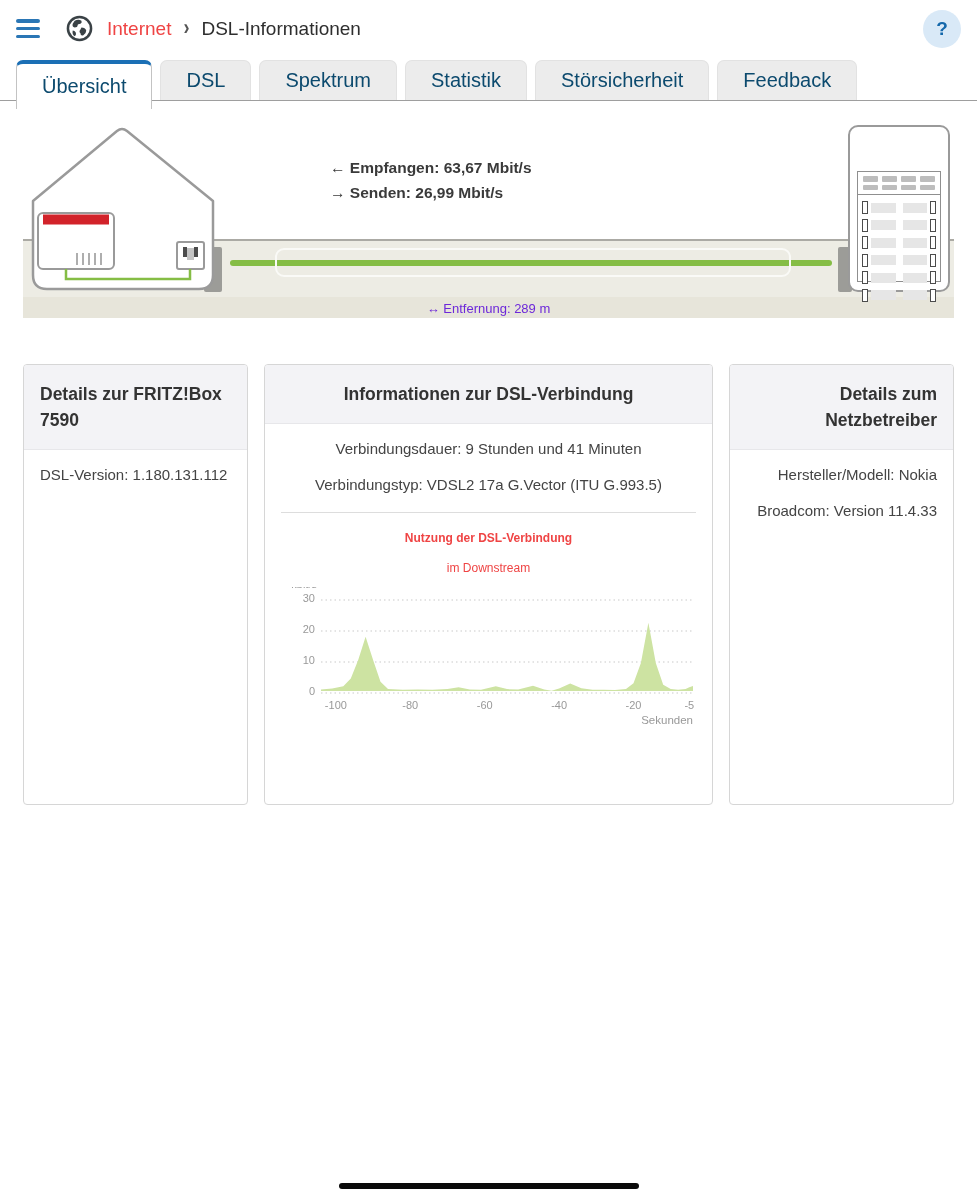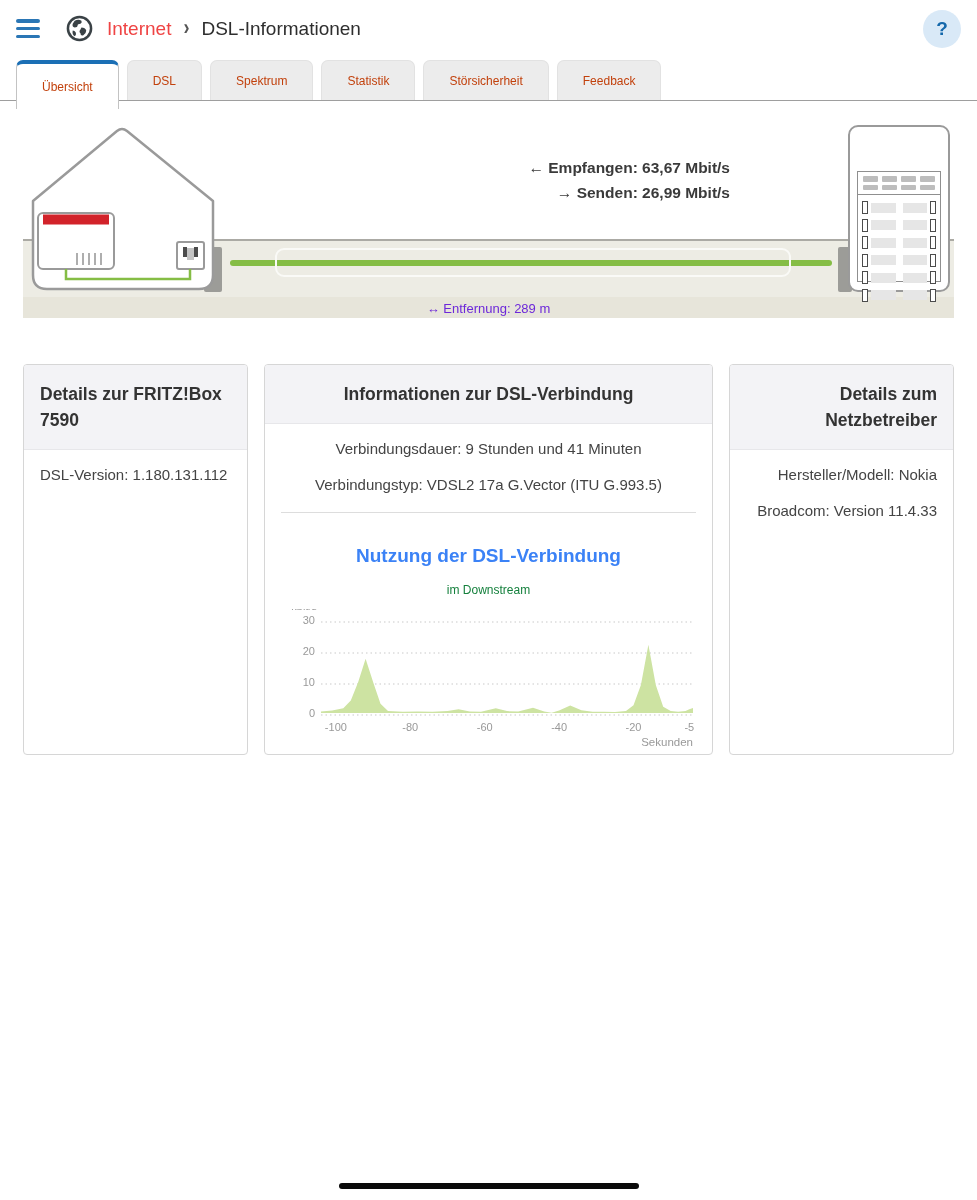--- a/index.html
+++ b/index.html
@@ -14,64 +14,64 @@
   .hamburger span { display:block; height:3.5px; border-radius:2px; background:#2a76b5; }
   .globe { width:27px; height:27px; margin-right:14px; }
   .crumb { font-size:19px; color:#ef4444; cursor:pointer; }
   .crumb-sep { font-size:18px; color:#555; margin:0 12px; font-weight:bold; transform:scaleY(1.2); }
   .crumb-page { font-size:19px; color:#2e2e2e; }
   .help-btn { margin-left:auto; width:38px; height:38px; border-radius:50%; background:#d9e9f7; border:none;
     color:#1468ab; font-size:19px; font-weight:bold; cursor:pointer; font-family:inherit; }
   
   .tabs { display:flex; align-items:flex-end; gap:8px; padding-left:16px; height:44px; border-bottom:1px solid #9e9e9e; position:relative; background:#fff; }
   .tab { height:40px; background:#ececec; border:1px solid #e2e2e2; border-bottom:none; border-radius:7px 7px 0 0;
-    display:flex; align-items:center; justify-content:center; padding:8px 25px; font-size:12px; color:#c2410c; cursor:pointer; white-space:nowrap; }
+    display:flex; align-items:center; justify-content:center; padding:8px 25px; font-size:20px; color:#0c4a6e; cursor:pointer; white-space:nowrap; }
   .tab.active { background:#fff; border:1px solid #c3c3c3; border-bottom:none; border-top:4px solid #1b6fb5;
     height:49px; margin-bottom:-9px; z-index:3; }
   
   .illu { position:relative; height:217px; background:#fff; overflow:hidden; }
   .ground { position:absolute; left:23px; right:23px; top:138px; height:58px; background:#edece4; border-top:2px solid #abaaa4; z-index:0; }
   .ground-strip { position:absolute; left:23px; right:23px; top:196px; height:22px; background:#e7e5da;
     display:flex; align-items:center; justify-content:center; font-size:13px; color:#6d28d9; z-index:0; }
   .dsl-line { position:absolute; left:230px; width:602px; top:159px; height:6px; background:#85bd45; border-radius:3px; z-index:1; }
   .tube { position:absolute; left:275px; width:516px; top:147px; height:29px; border:2px solid #fafaf7; border-radius:9px; z-index:1; }
   .connector { position:absolute; background:#9c9c98; border-radius:2px; z-index:1; }
   .connector.a { left:204px; top:146px; width:18px; height:45px; }
   .connector.b { left:838px; top:146px; width:14px; height:45px; }
   .house-svg { position:absolute; left:30px; top:24px; z-index:2; }
-  .speed { position:absolute; left:330px; top:54px; width:400px; text-align:right;
+  .speed { position:absolute; left:330px; top:54px; width:400px; text-align:left;
     font-size:15.5px; font-weight:bold; color:#3a3a3a; line-height:25px; z-index:2; }
   
   .cabinet { position:absolute; left:848px; top:24px; width:102px; height:167px; background:#fff;
     border:2.5px solid #9a9a9a; border-radius:10px; z-index:2; }
   .cabinet-panel { position:absolute; left:7px; right:7px; top:44px; bottom:8px; border:1.5px solid #8f8f8f; background:#fff; }
   .cabinet-head { height:23px; border-bottom:1.5px solid #8f8f8f; display:grid;
     grid-template-columns:repeat(4,1fr); grid-template-rows:repeat(2,1fr); gap:3px 4px; padding:4px 5px; }
   .cabinet-head i { display:block; background:#bdbdbd; border-radius:1px; }
   .cabinet-ports { padding:6px 4px; display:flex; flex-direction:column; gap:4.5px; }
   .port-row { display:flex; gap:7px; height:13px; }
   .port-half { flex:1; display:flex; align-items:center; gap:3px; }
   .port-half.rev { flex-direction:row-reverse; }
   .pin { width:6px; height:13px; border:1.5px solid #4c4c4c; background:#fff; flex:none; }
   .bar { flex:1; height:10px; background:#e6e6e6; }
   
-  .cards { display:flex; gap:16px; margin:46px 23px 0; height:391px; }
+  .cards { display:flex; gap:16px; margin:46px 23px 0; height:441px; }
   .card { background:#fff; border:1px solid #d6d6d6; border-radius:4px; overflow:hidden; }
   .card.small { width:225px; flex:none; }
   .card.wide { flex:1; }
   .card-header { background:#f3f3f6; border-bottom:1px solid #e7e7ea; padding:16px; font-size:17.5px; font-weight:bold; color:#333; line-height:26px; }
   .card-header.center { text-align:center; }
   .card-header.right { text-align:right; }
   .card-body { padding:16px; font-size:15px; color:#444; }
   .card-body.center { text-align:center; }
   .card-body.right { text-align:right; }
   .card-body p { margin:0 0 19px; }
   .divider { border:none; border-top:1px solid #ddd; margin:10px 0 0; }
-  .chart-title { text-align:center; font-size:19px; font-weight:bold; color:#3b82f6; margin-top:32px; }
-  .chart-sub { text-align:center; font-size:12px; color:#15803d; margin-top:16px; }
+  .chart-title { text-align:center; font-size:12px; font-weight:bold; color:#ef4444; margin-top:18px; }
+  .chart-sub { text-align:center; font-size:12px; color:#ef4444; margin-top:16px; }
   .chart-wrap { margin-top:12px; }
   
   .home-indicator { position:absolute; left:50%; transform:translateX(-50%); bottom:11px;
     width:300px; height:6px; background:#0a0a0a; border-radius:3px; }
 </style>
 </head>
 <body>
 
 <div class="header">
   <div class="hamburger">

